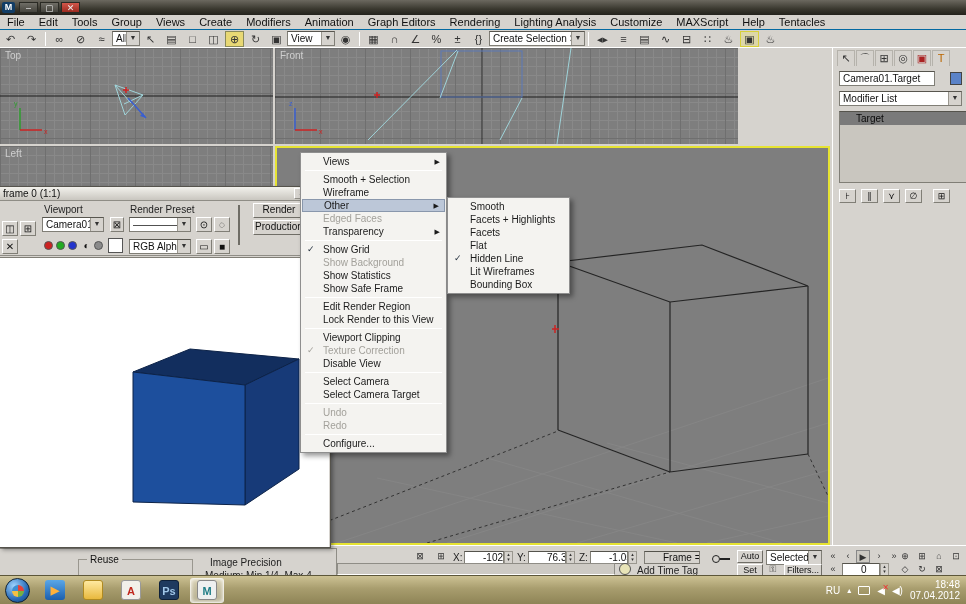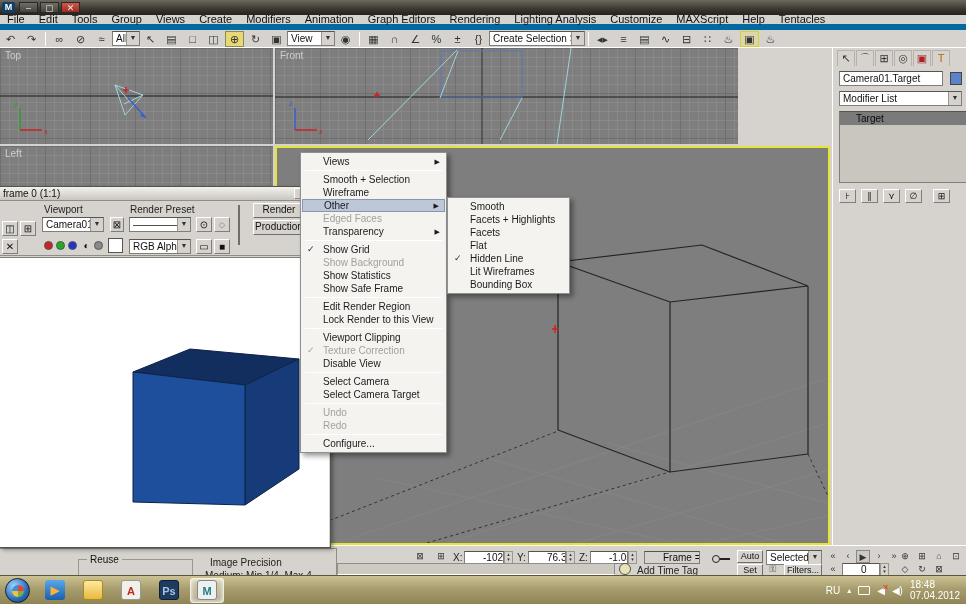--- a/index.html
+++ b/index.html
@@ -14,21 +14,21 @@
     display:flex; align-items:center; font-size:10px; }
   .tb-logo { width:13px; height:11px; margin:0 4px 0 2px; background:#123d66;
     color:#fff; font-size:9px; font-weight:bold; text-align:center; line-height:11px; border-radius:2px; }
   .tb-title { white-space:pre; overflow:hidden; flex:1; }
   .tb-btn { width:19px; height:11px; margin-right:2px; text-align:center; line-height:10px;
     font-size:9px; color:#eee; background:linear-gradient(#6f6d66,#45443d); border:1px solid #2a2a24; }
   .tb-btn.close { background:linear-gradient(#d2574b,#9d2b20); }
 
   
   .menubar { left:0; top:15px; width:966px; height:15px; background:#d6d3ce;
-    display:flex; align-items:center; border-bottom:6px solid #0369a1; }
+    display:flex; align-items:center; border-bottom:1px solid #0369a1; }
   .menu-item { padding:0 7px; height:15px; line-height:15px; }
 
   
   .toolbar { left:0; top:30px; width:966px; height:18px; background:#d6d3ce;
     display:flex; align-items:center; border-bottom:1px solid #fff; }
   .ticon { width:19px; height:16px; margin:0 1px; text-align:center; line-height:15px; font-size:11px;
     color:#333; background:#d6d3ce; border:1px solid #d6d3ce; flex:none; }
   .ticon.active { background:#e8d874; border:1px solid #8a8a5a; }
   .ticon.boxed { border:1px solid #d8d03a; background:#ddd7a8; }
   .tsep { width:1px; height:14px; background:#9a978f; border-right:1px solid #fff; margin:0 3px; flex:none; }
@@ -114,21 +114,21 @@
     background:radial-gradient(circle at 35% 30%, #9fd4ff, #2a6cb8 60%, #123f75); border:1px solid #123; }
   .orb .flag { position:absolute; left:6px; top:6px; width:12px; height:12px; border-radius:50%;
     background:conic-gradient(#e8413a 0 90deg, #76b043 90deg 180deg, #f4c043 180deg 270deg, #3f8fd2 270deg 360deg); }
   .tk-app { width:34px; height:25px; margin:0 2px; border-radius:3px; display:flex; align-items:center;
     justify-content:center; flex:none; }
   .tk-app.active { background:rgba(255,255,255,.35); border:1px solid rgba(255,255,255,.7); box-shadow:inset 0 0 4px #fff; }
   .tk-glyph { width:20px; height:20px; border-radius:3px; text-align:center; line-height:20px;
     font-weight:bold; font-size:11px; }
   .tray { margin-left:auto; display:flex; align-items:center; color:#fff; font-size:10px; }
   .tray > * { margin-right:7px; }
-  .clock { line-height:11px; margin-right:6px; color:#fff; font-size:10px; }
+  .clock { text-align:right; line-height:11px; margin-right:6px; color:#fff; font-size:10px; }
 
   .redcross { stroke:#cc2222; stroke-width:1.5; }
 </style>
 </head>
 <body>
 
 <div class="abs titlebar">
   <div class="tb-logo">M</div>
   <div class="tb-btn">–</div>
   <div class="tb-btn">▢</div>
@@ -275,21 +275,21 @@
 </div>
 
 <div class="abs cpanel">
   <div class="cp-tab" style="left:4px;top:2px">↖</div>
   <div class="cp-tab" style="left:23px;top:2px">⌒</div>
   <div class="cp-tab" style="left:42px;top:2px">⊞</div>
   <div class="cp-tab" style="left:61px;top:2px">◎</div>
   <div class="cp-tab" style="left:80px;top:2px;color:#a22">▣</div>
   <div class="cp-tab" style="left:99px;top:2px;color:#b60">T</div>
 
-  <div class="cp-field" style="left:6px;top:23px;width:104px;height:15px">Camera01.Target</div>
+  <div class="cp-field" style="left:6px;top:23px;width:96px;height:15px">Camera01.Target</div>
   <div class="abs" style="left:117px;top:24px;width:12px;height:13px;background:#5b83c8;border:1px solid #444"></div>
 
   <div class="combo abs" style="left:6px;top:43px;width:123px">
     <span class="cval">Modifier List</span>
     <span class="cbtn">▼</span>
   </div>
 
   <div class="stack">
     <div class="stack-row">Target</div>
   </div>

